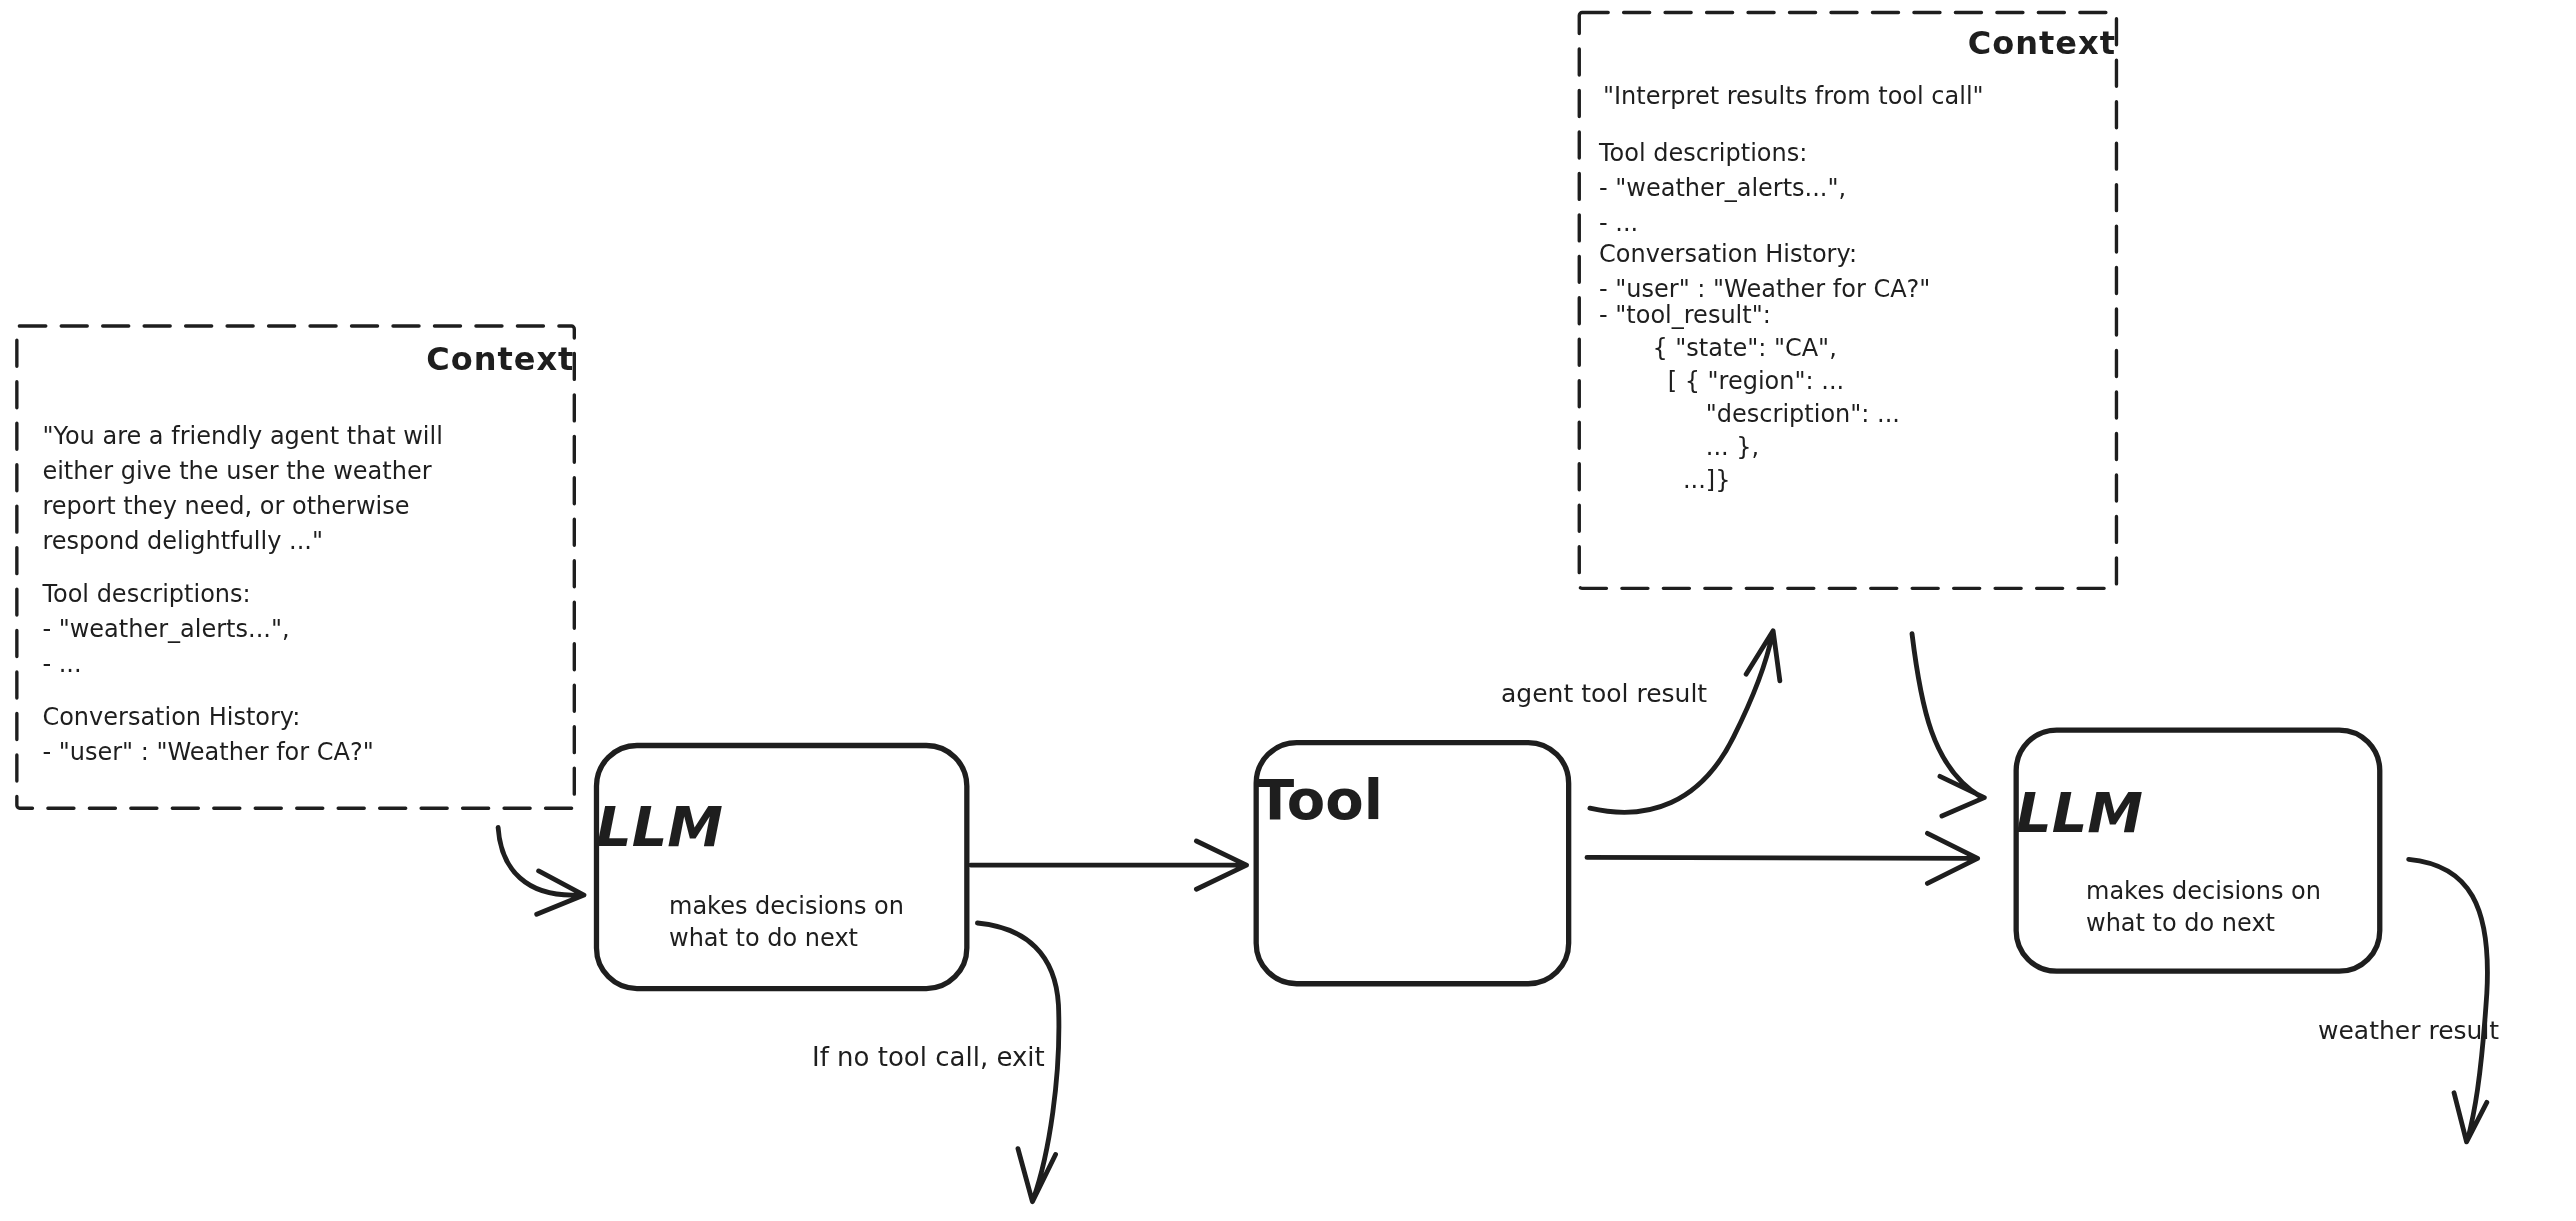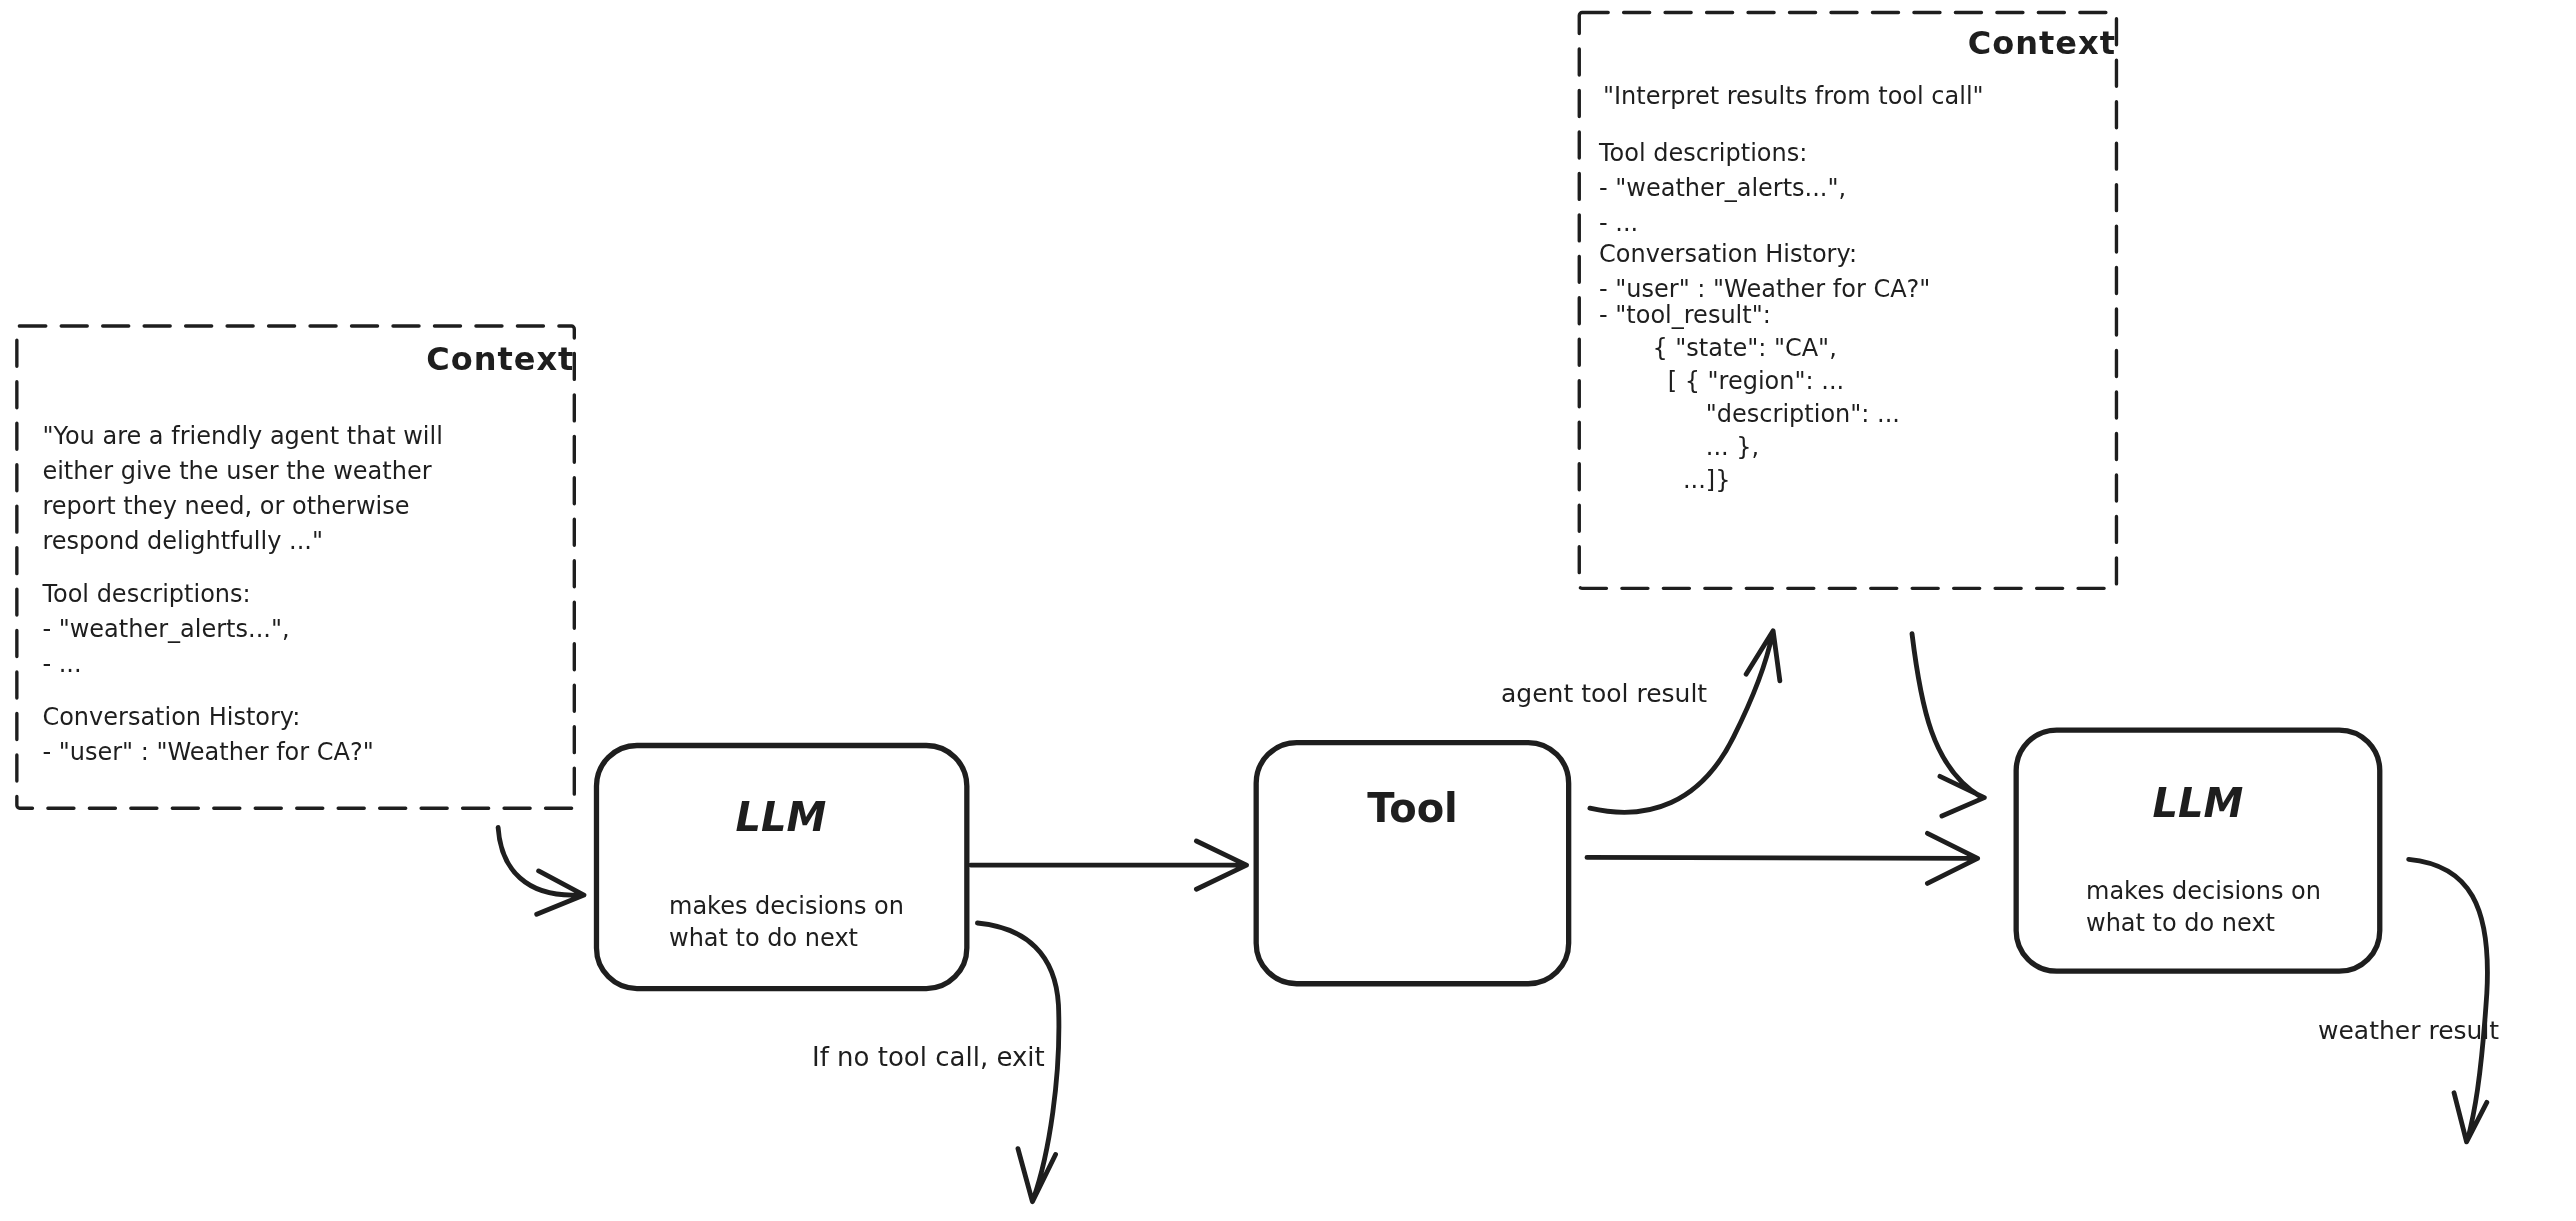--- a/index.html
+++ b/index.html
@@ -19,23 +19,22 @@
   }
   .abs { position: absolute; }
   .box-title {
     font-size: 32px;
     font-weight: 700;
     text-align: right;
     letter-spacing: 1px;
     white-space: pre-wrap;
   }
   .node-title {
-    font-size: 40px;
+    font-size: 56px;
     font-weight: 700;
-    text-align: center;
     white-space: pre-wrap;
   }
   .node-title.italic { font-style: italic; }
   .ctx-text {
     font-size: 24px;
     line-height: 35px;
     white-space: pre-wrap;
   }
   .ctx-text.tight { line-height: 33px; }
   .node-sub {
@@ -109,21 +108,21 @@
            ...]}</div>
   </div>
 
   <div class="abs" style="left:596px; top:746px; width:370px; height:243px;">
     <div class="abs node-title italic" style="left:0; top:48px; width:370px;">LLM</div>
     <div class="abs node-sub" style="left:73px; top:144px;">makes decisions on
 what to do next</div>
   </div>
 
   <div class="abs" style="left:1256px; top:743px; width:313px; height:241px;">
-    <div class="abs node-title" style="left:0; top:42px; width:313px;">Tool</div>
+    <div class="abs node-title" style="left:0; top:24px; width:313px;">Tool</div>
   </div>
 
   <div class="abs" style="left:2016px; top:730px; width:364px; height:241px;">
     <div class="abs node-title italic" style="left:0; top:50px; width:364px;">LLM</div>
     <div class="abs node-sub" style="left:70px; top:145px;">makes decisions on
 what to do next</div>
   </div>
 
   <div class="abs edge-label" style="left:1501px; top:679px;">agent tool result</div>
   <div class="abs edge-label" style="left:812px; top:1042px; font-size:26px;">If no tool call, exit</div>

